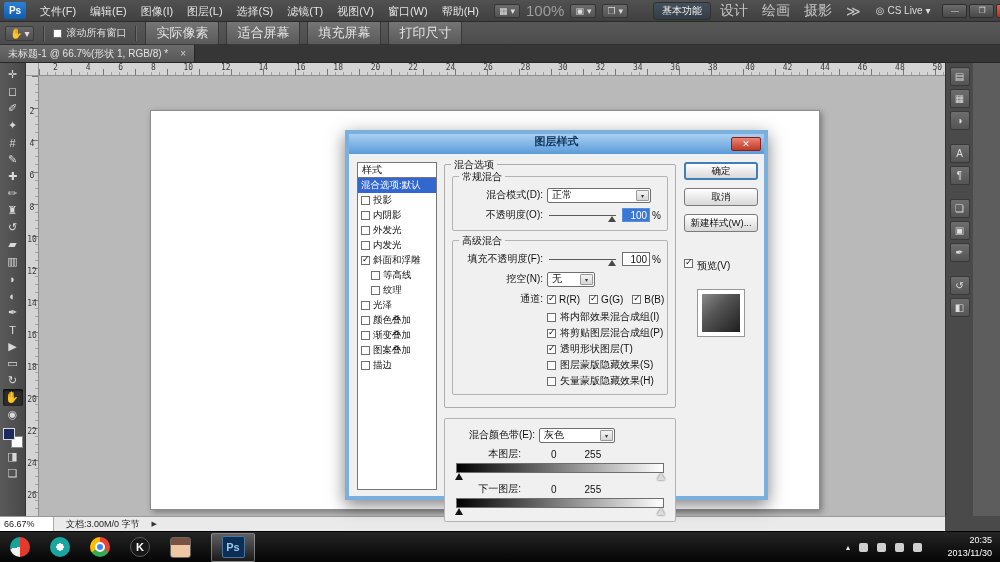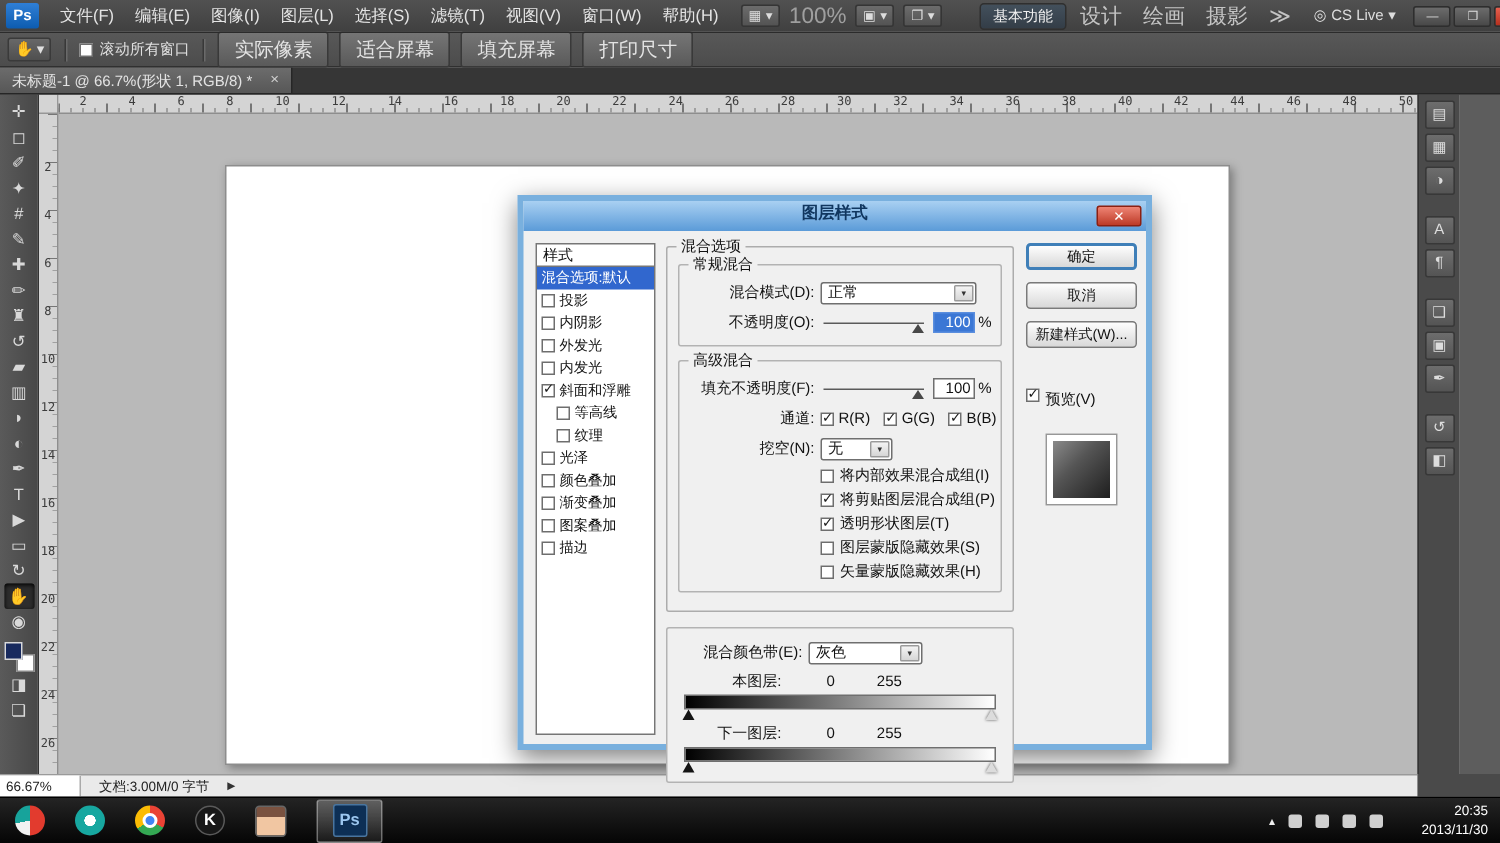--- a/index.html
+++ b/index.html
@@ -367,41 +367,41 @@
             <span class="gtitle">高级混合</span>
             <div class="row">
               <span class="lbl">填充不透明度(F):</span>
               <div class="track">
                   <span class="knob"></span>
                 </div>
               <span class="valbox">100</span>
               <span>%</span>
             </div>
             <div class="row">
+              <span class="lbl">挖空(N):</span>
+              <div class="select w48">
+                <span>无</span>
+                <span class="sel-arrow">▾</span>
+              </div>
+            </div>
+            <div class="row">
               <span class="lbl">通道:</span>
               <span class="chk-inline">
                 <span class="cb checked"></span>
                 <span>R(R)</span>
               </span>
               <span class="chk-inline">
                 <span class="cb checked"></span>
                 <span>G(G)</span>
               </span>
               <span class="chk-inline">
                 <span class="cb checked"></span>
                 <span>B(B)</span>
               </span>
             </div>
-            <div class="row">
-              <span class="lbl">挖空(N):</span>
-              <div class="select w48">
-                <span>无</span>
-                <span class="sel-arrow">▾</span>
-              </div>
-            </div>
             <div class="opt-row">
               <span class="cb"></span>
               <span>将内部效果混合成组(I)</span>
             </div>
             <div class="opt-row">
               <span class="cb checked"></span>
               <span>将剪贴图层混合成组(P)</span>
             </div>
             <div class="opt-row">
               <span class="cb checked"></span>

